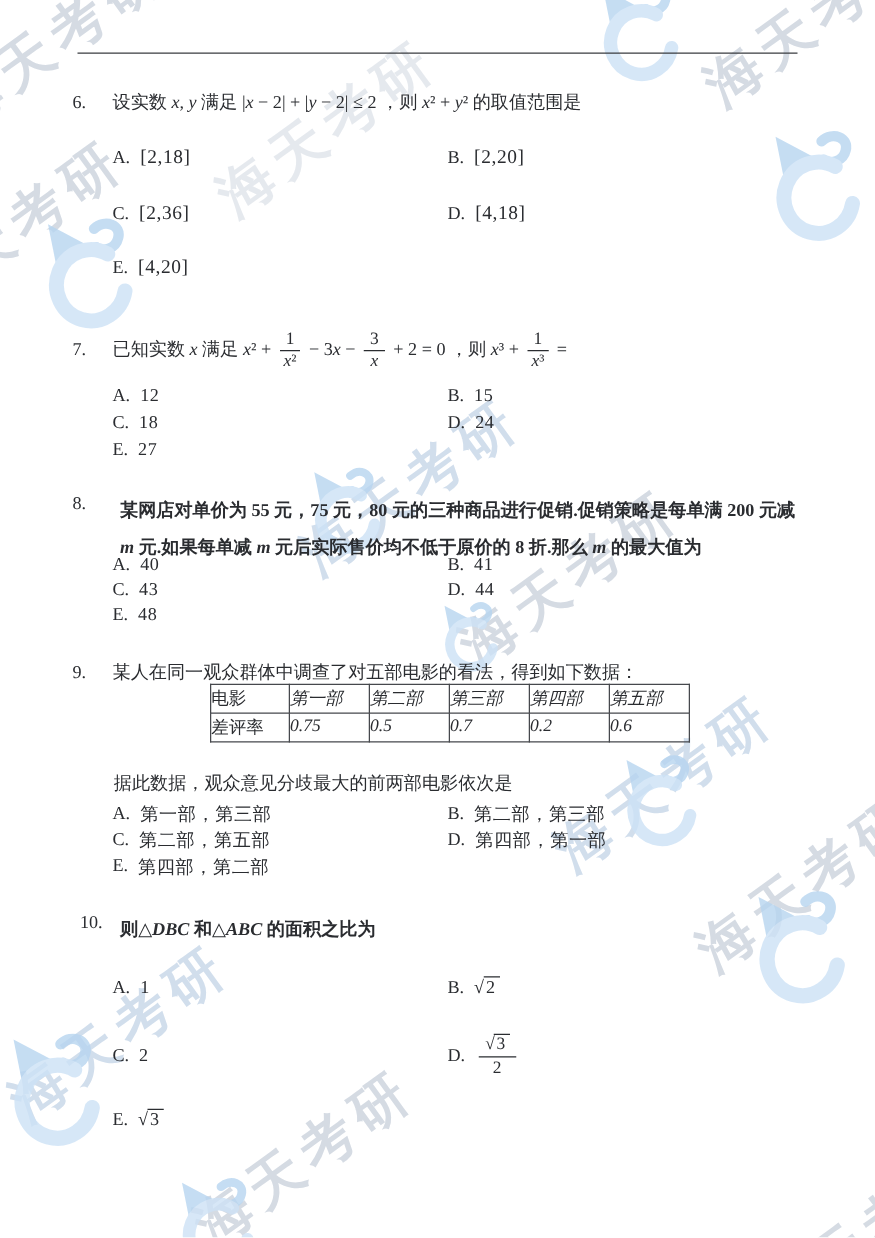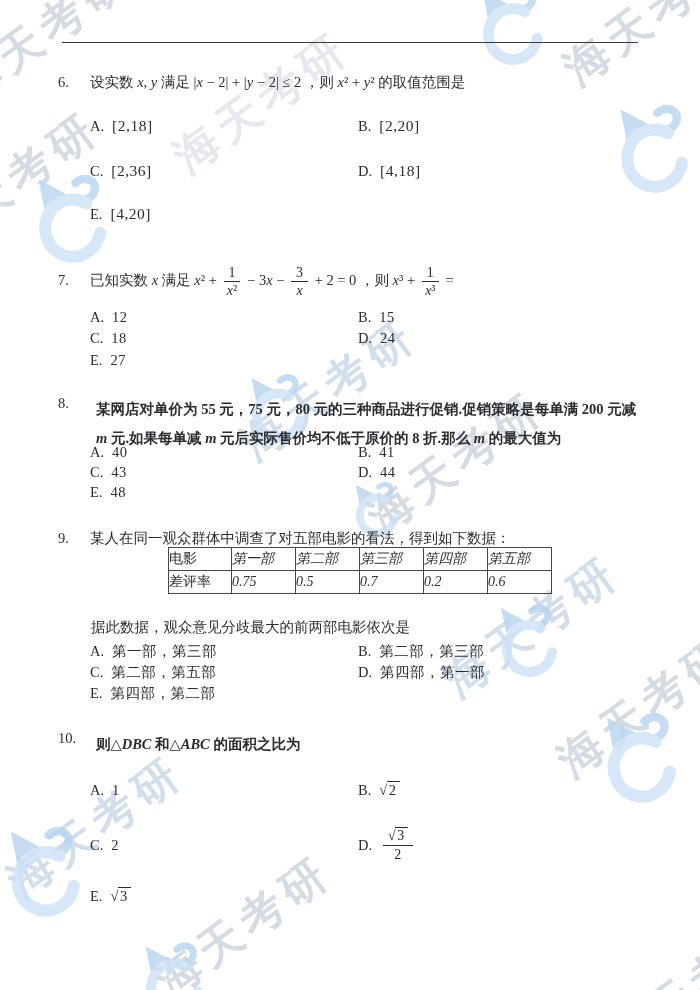--- a/index.html
+++ b/index.html
@@ -289,21 +289,21 @@
       </div>
       <div class="row r3">
         <div class="opt">
             <span class="olabel">E.</span>
             <span class="oval">第四部，第二部</span>
           </div>
       </div>
     </section>
 
     <section class="q" id="q10">
-      <span class="qnum" style="line-height:23px;">10.</span>
+      <span class="qnum" style="line-height:23px;text-align:center;">10.</span>
       <p class="stem-line">则△<i>DBC</i> 和△<i>ABC</i> 的面积之比为</p>
       <div class="row r1">
         <div class="opt">
             <span class="olabel">A.</span>
             <span class="oval">1</span>
           </div>
         <div class="opt">
             <span class="olabel">B.</span>
             <span class="oval"><span class="sqrt"><span class="sqrt-sign">√</span><span class="rad">2</span></span></span>
           </div>

